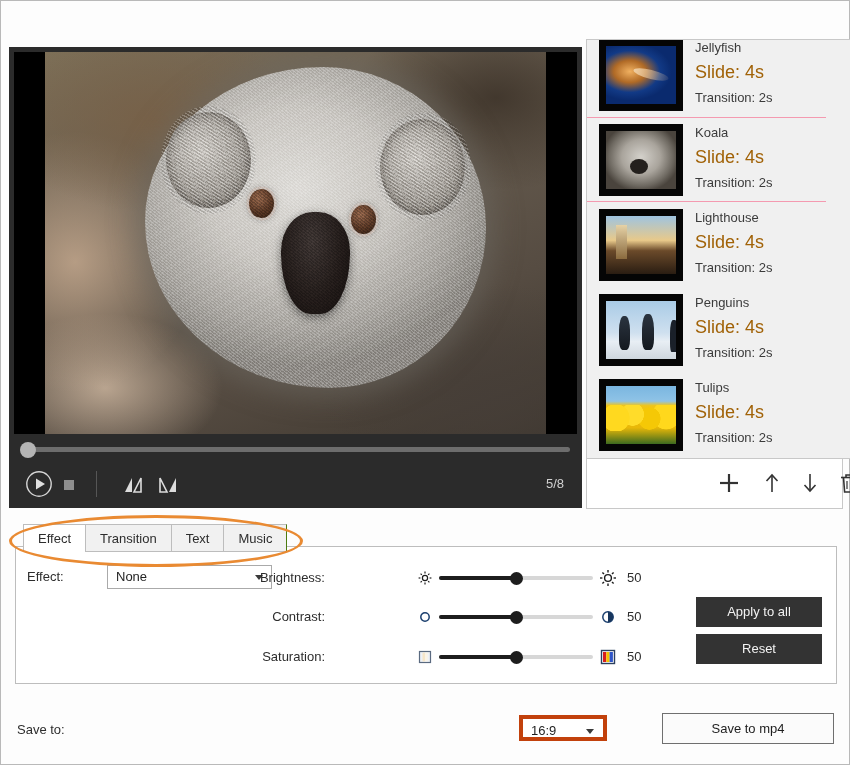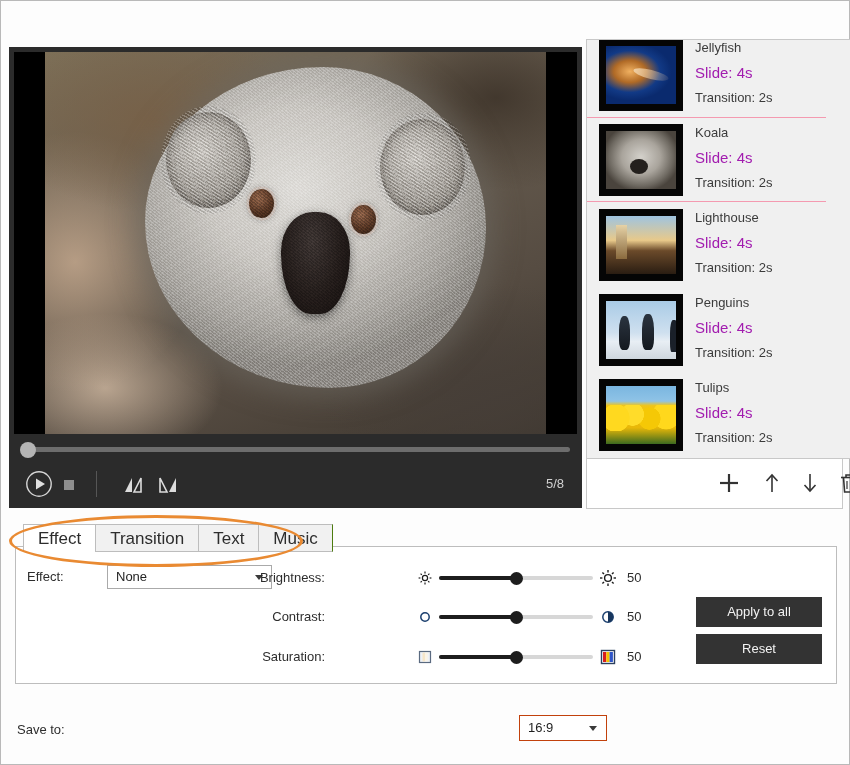--- a/index.html
+++ b/index.html
@@ -185,21 +185,21 @@
   .slide-thumb .pic {
     position:absolute; left:7px; top:7px;
     width:70px; height:58px;
     overflow:hidden;
   }
   .slide-meta {
     position:absolute; left:108px; top:2px;
     width:125px;
   }
   .slide-name { font-size:13px; color:#3b3b3b; line-height:25px; }
-  .slide-dur  { font-size:15px; color:#a21caf; line-height:25px; }
+  .slide-dur  { font-size:18px; color:#a16207; line-height:25px; }
   .slide-tr   { font-size:13px; color:#3b3b3b; line-height:25px; }
 
   
   .art-jellyfish{ position:absolute; inset:0;
     background: radial-gradient(ellipse 60% 50% at 34% 44%, #f0b060 0%, #b06a26 38%, #123a86 72%, #0a2a6e 100%),
                 linear-gradient(150deg,#0d3183 0%,#0a2468 100%); }
   .art-jellyfish::after{ content:""; position:absolute; left:38%; top:42%;
     width:52%; height:16%; border-radius:50%;
     background: linear-gradient(90deg, rgba(240,210,170,.92), rgba(230,190,150,.1));
     transform: rotate(14deg); }
@@ -279,21 +279,21 @@
   }
   #tabbar {
     position:absolute; left:22px; top:523px;
     height:28px;
     display:flex;
     z-index:4;
   }
   .tab {
     height:28px; line-height:27px;
     padding:0 14px;
-    font-size:17px; color:#2d2d2d;
+    font-size:13px; color:#2d2d2d;
     border:1px solid #bdbdbd;
     border-right:none;
     background:#f1f1f1;
     box-sizing:border-box;
     cursor:pointer;
     white-space:nowrap;
   }
   .tab:last-child { border-right:1px solid #4d7c0f; }
   .tab.active { background:#ffffff; border-bottom-color:#ffffff; }
   #tab-cover {
@@ -387,21 +387,21 @@
     overflow:hidden; width:390px;
   }
   #path-browse {
     position:absolute; right:4px; top:3px;
     width:26px; height:18px; line-height:14px; text-align:center;
     font-size:14px; color:#3a3a3a; cursor:pointer;
   }
   #ratio-box {
     position:absolute; left:518px; top:714px;
     width:88px; height:26px;
-    border:1px solid #c2410c; background:#ffffff;
+    border:4px solid #c2410c; background:#ffffff;
     box-sizing:border-box; cursor:pointer;
   }
   #ratio-box .val { position:absolute; left:8px; top:4px; font-size:13px; color:#1e1e1e; }
   #ratio-box .caret {
     position:absolute; right:9px; top:10px;
     width:0;height:0;border-left:4px solid transparent;border-right:4px solid transparent;
     border-top:5px solid #3a3a3a;
   }
   #btn-save {
     position:absolute; left:661px; top:712px;
@@ -673,14 +673,15 @@
   </div>
 
   <div class="dk-btn" id="btn-apply-all">Apply to all</div>
   <div class="dk-btn" id="btn-reset">Reset</div>
 
   <div id="saveto-label">Save to:</div>
   <div id="ratio-box">
     <div class="val">16:9</div>
     <div class="caret"></div>
   </div>
+  <div id="btn-save">Save to mp4</div>
 
 </div>
 
 </body></html>

